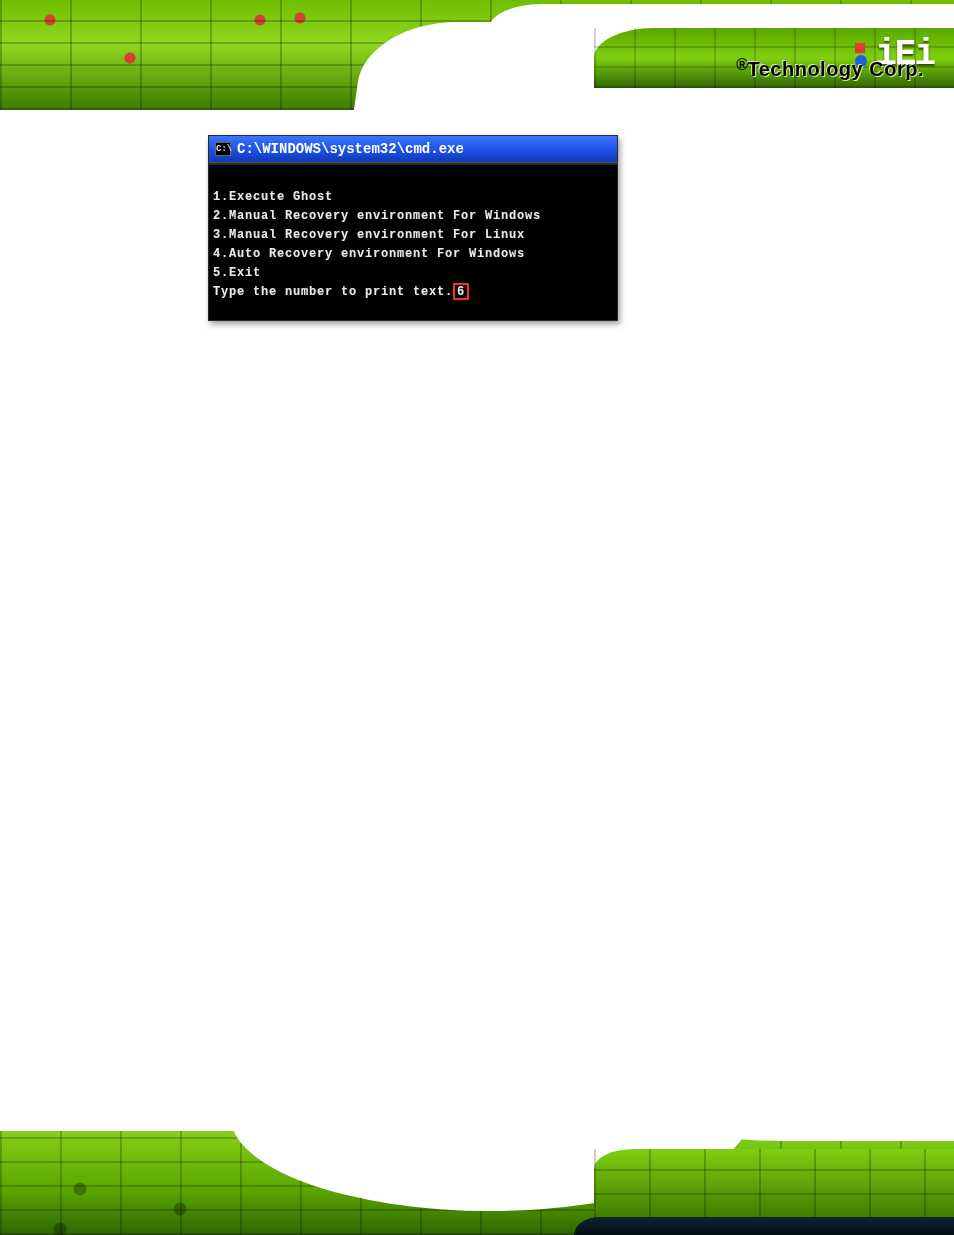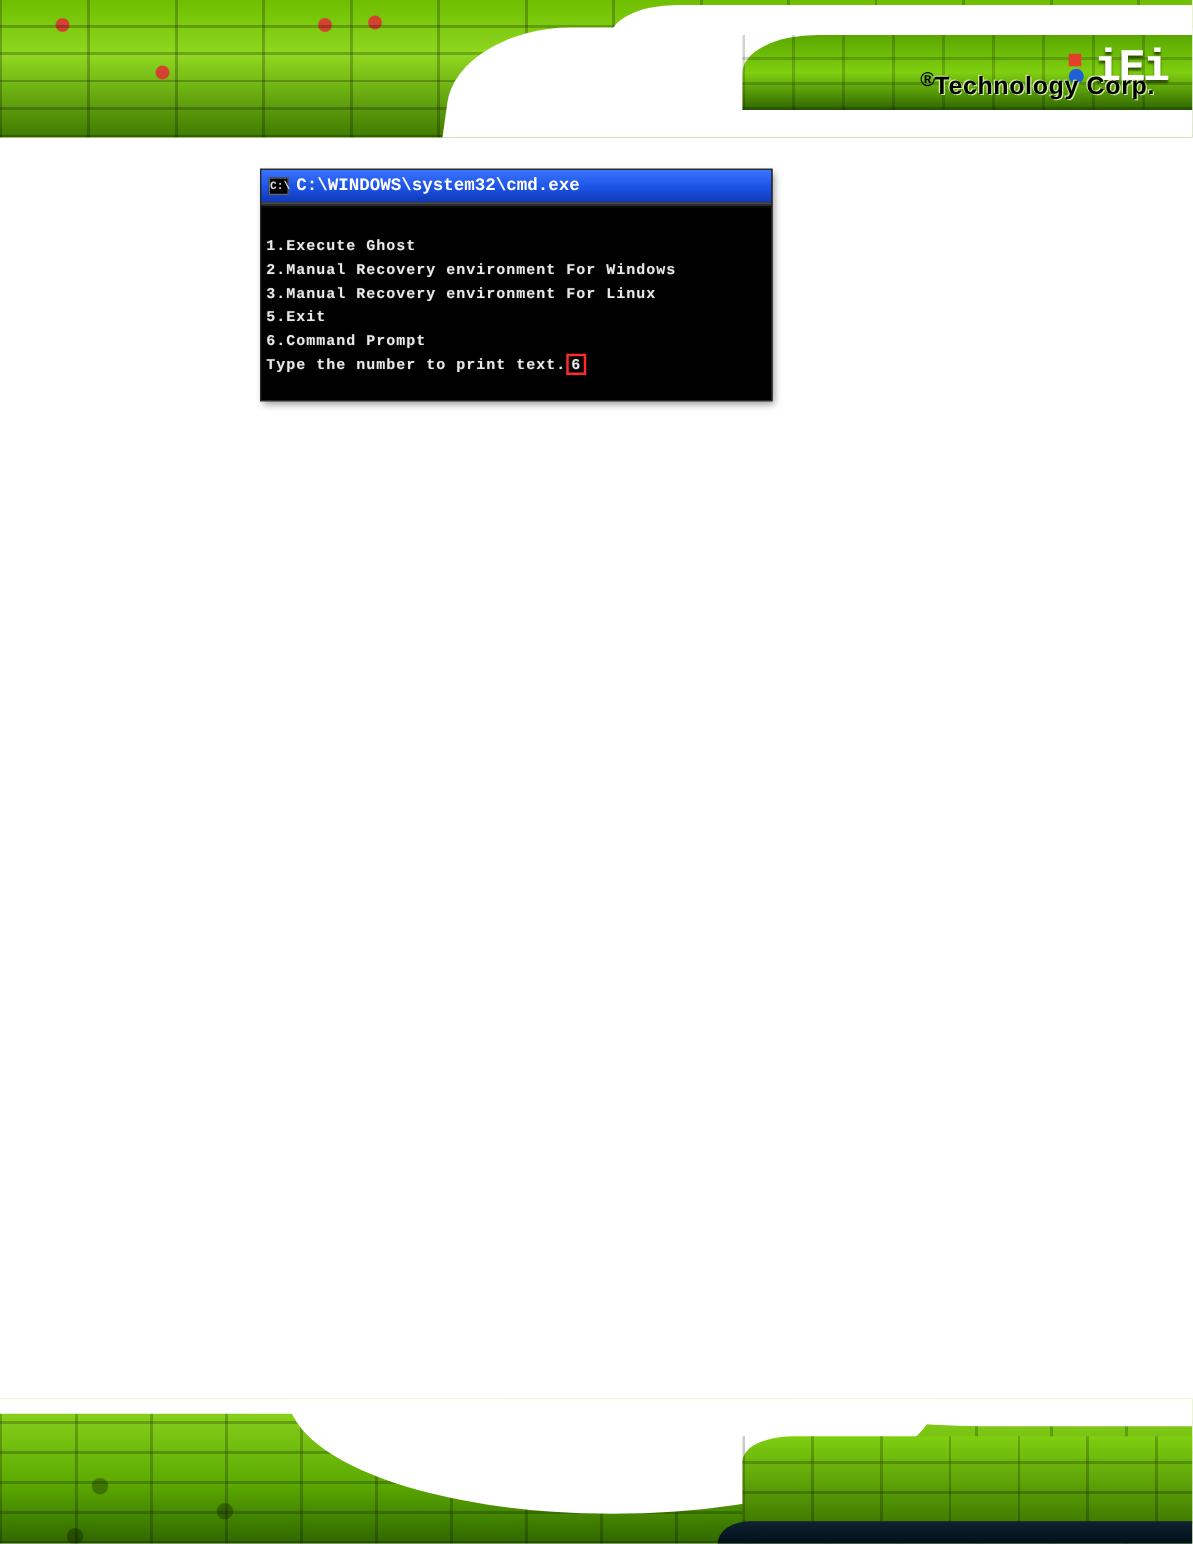--- a/index.html
+++ b/index.html
@@ -267,22 +267,22 @@
 <div class="cmd-window">
   <div class="cmd-titlebar">
     <div class="cmd-titlebar-icon">C:\</div>
     <div class="cmd-title">C:\WINDOWS\system32\cmd.exe</div>
   </div>
   <div class="cmd-sep"></div>
   <div class="cmd-body">
     <div class="cmd-line">1.Execute Ghost</div>
     <div class="cmd-line">2.Manual Recovery environment For Windows</div>
     <div class="cmd-line">3.Manual Recovery environment For Linux</div>
+    <div class="cmd-line">4.Auto Recovery environment For Windows</div>
     <div class="cmd-line">5.Exit</div>
-    <div class="cmd-line">6.Command Prompt</div>
     <div class="cmd-line"><span>Type the number to print text.</span><span class="cmd-input-box">6</span></div>
   </div>
 </div>
 
 <div class="bottom-banner">
   <div class="bottom-white-swoosh"></div>
   <div class="bottom-strip"></div>
   <div class="bottom-dark"></div>
 </div>
 

